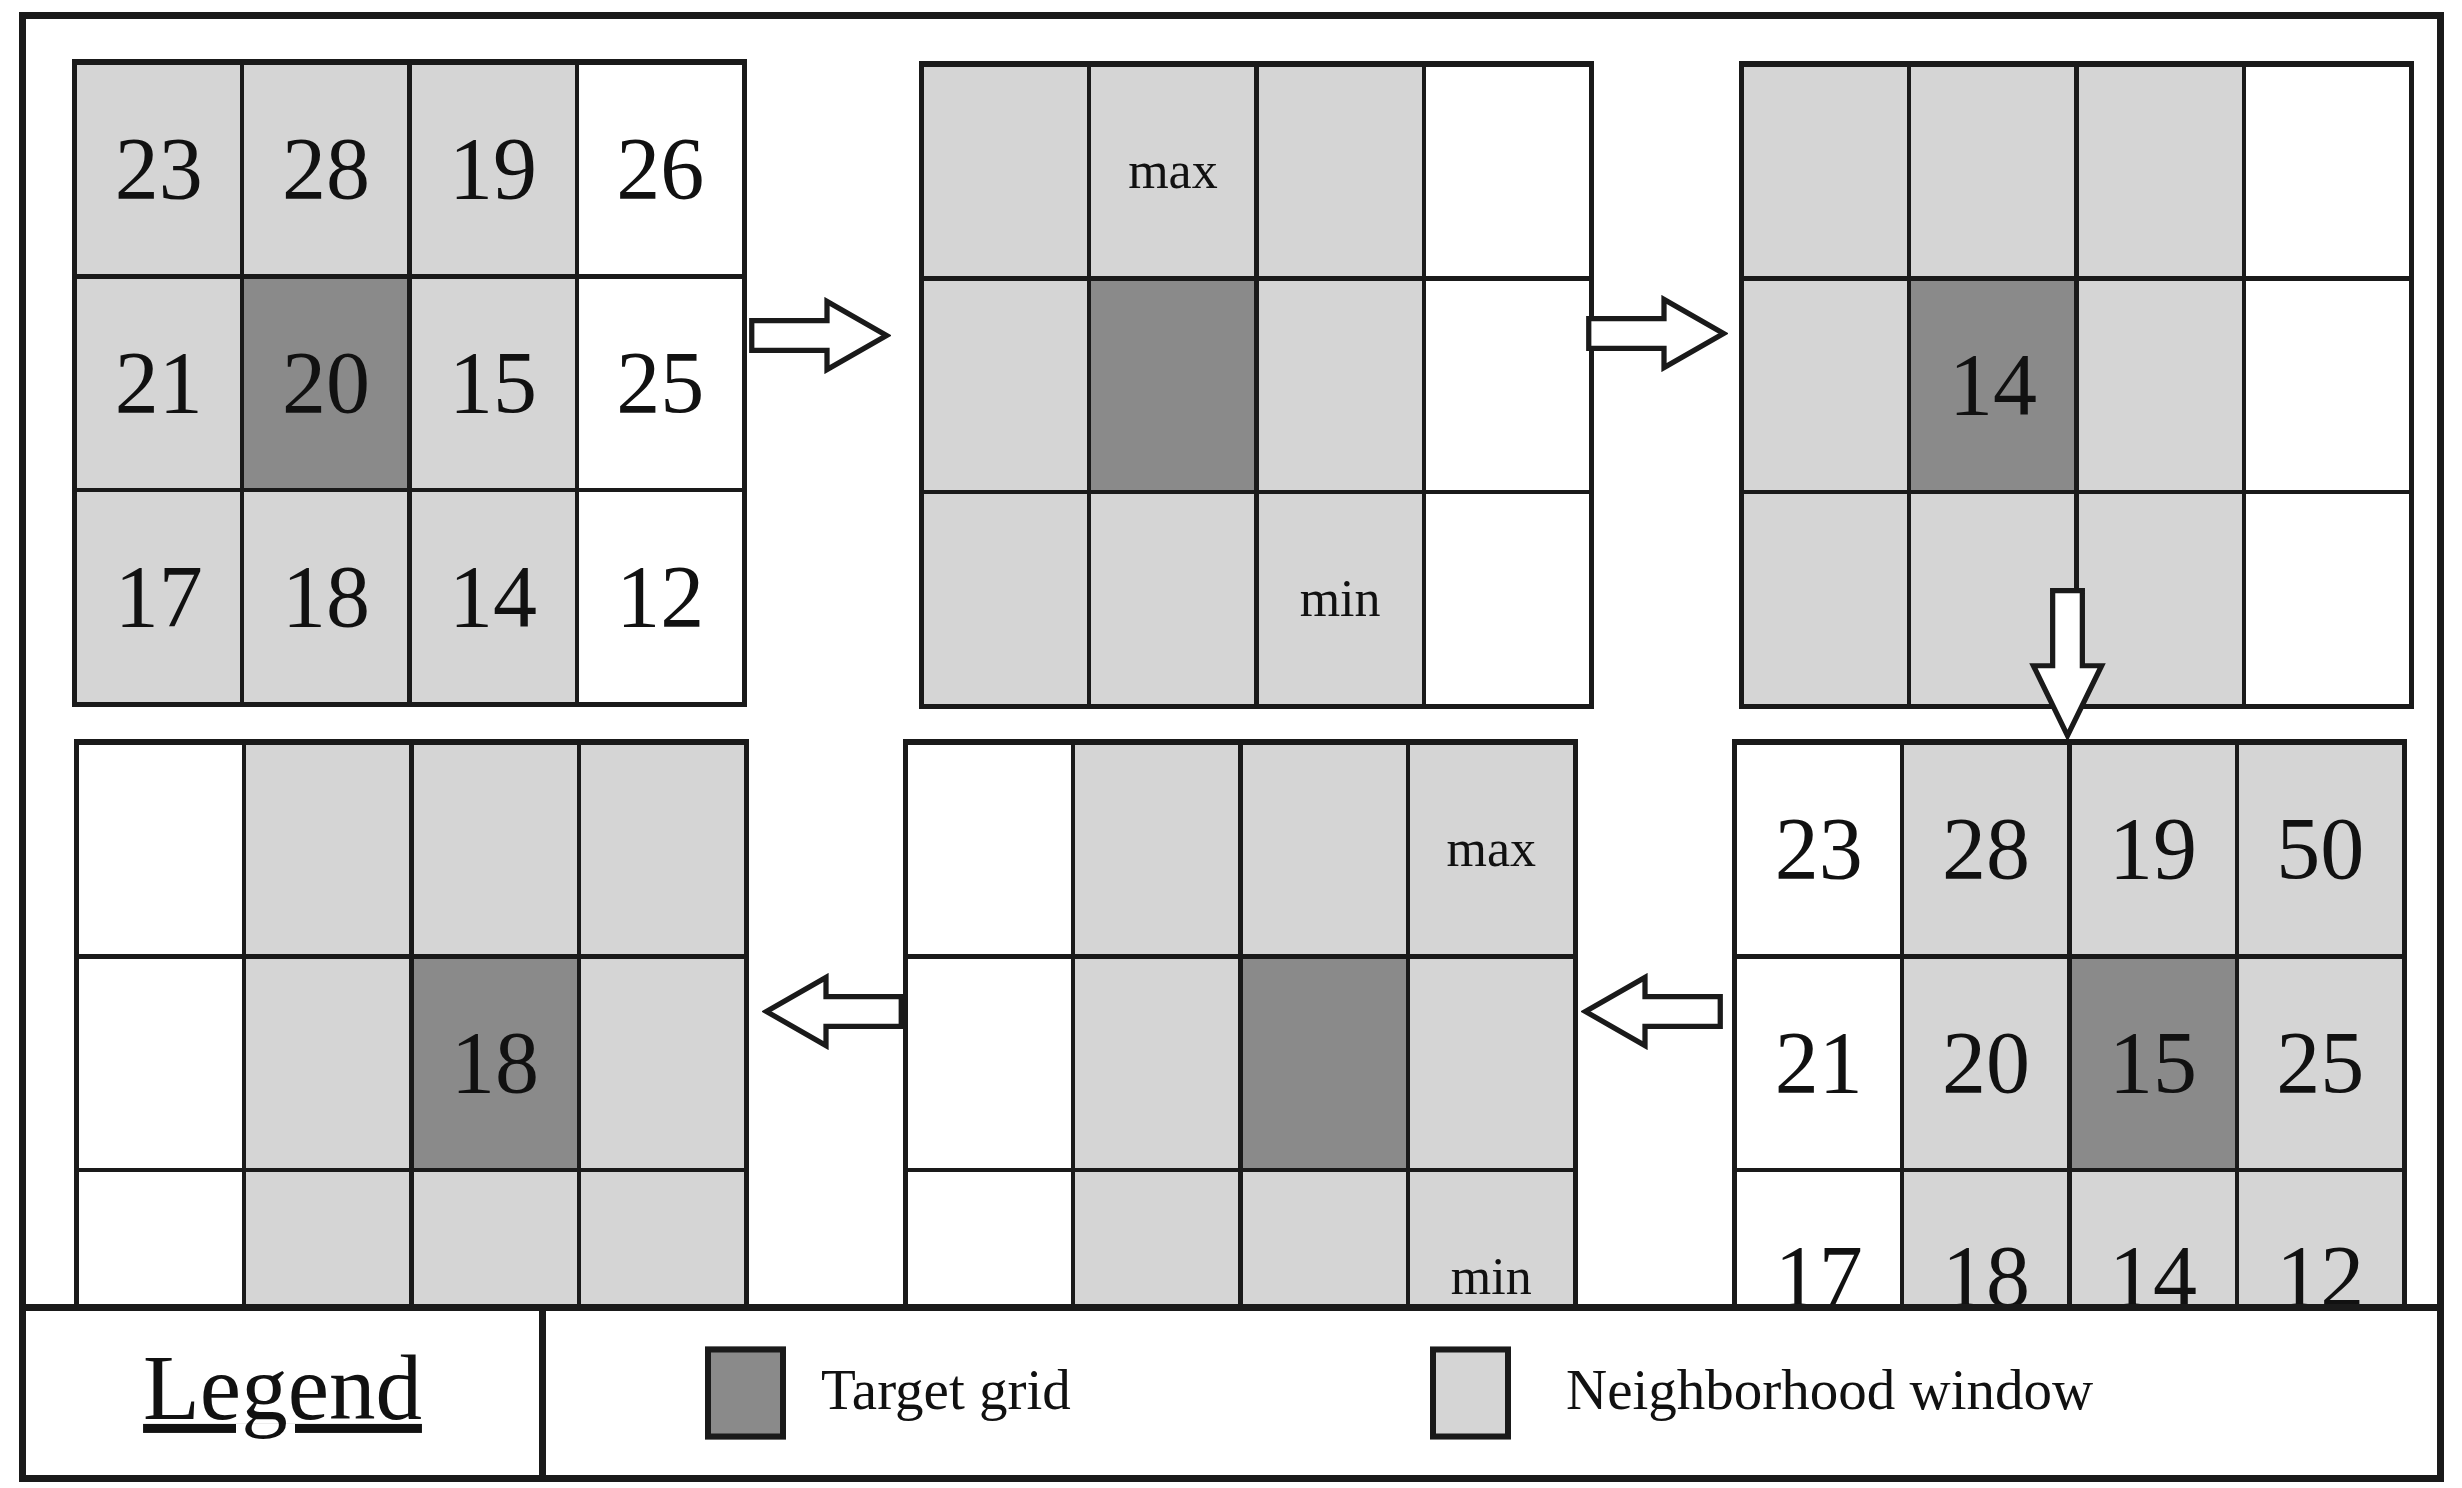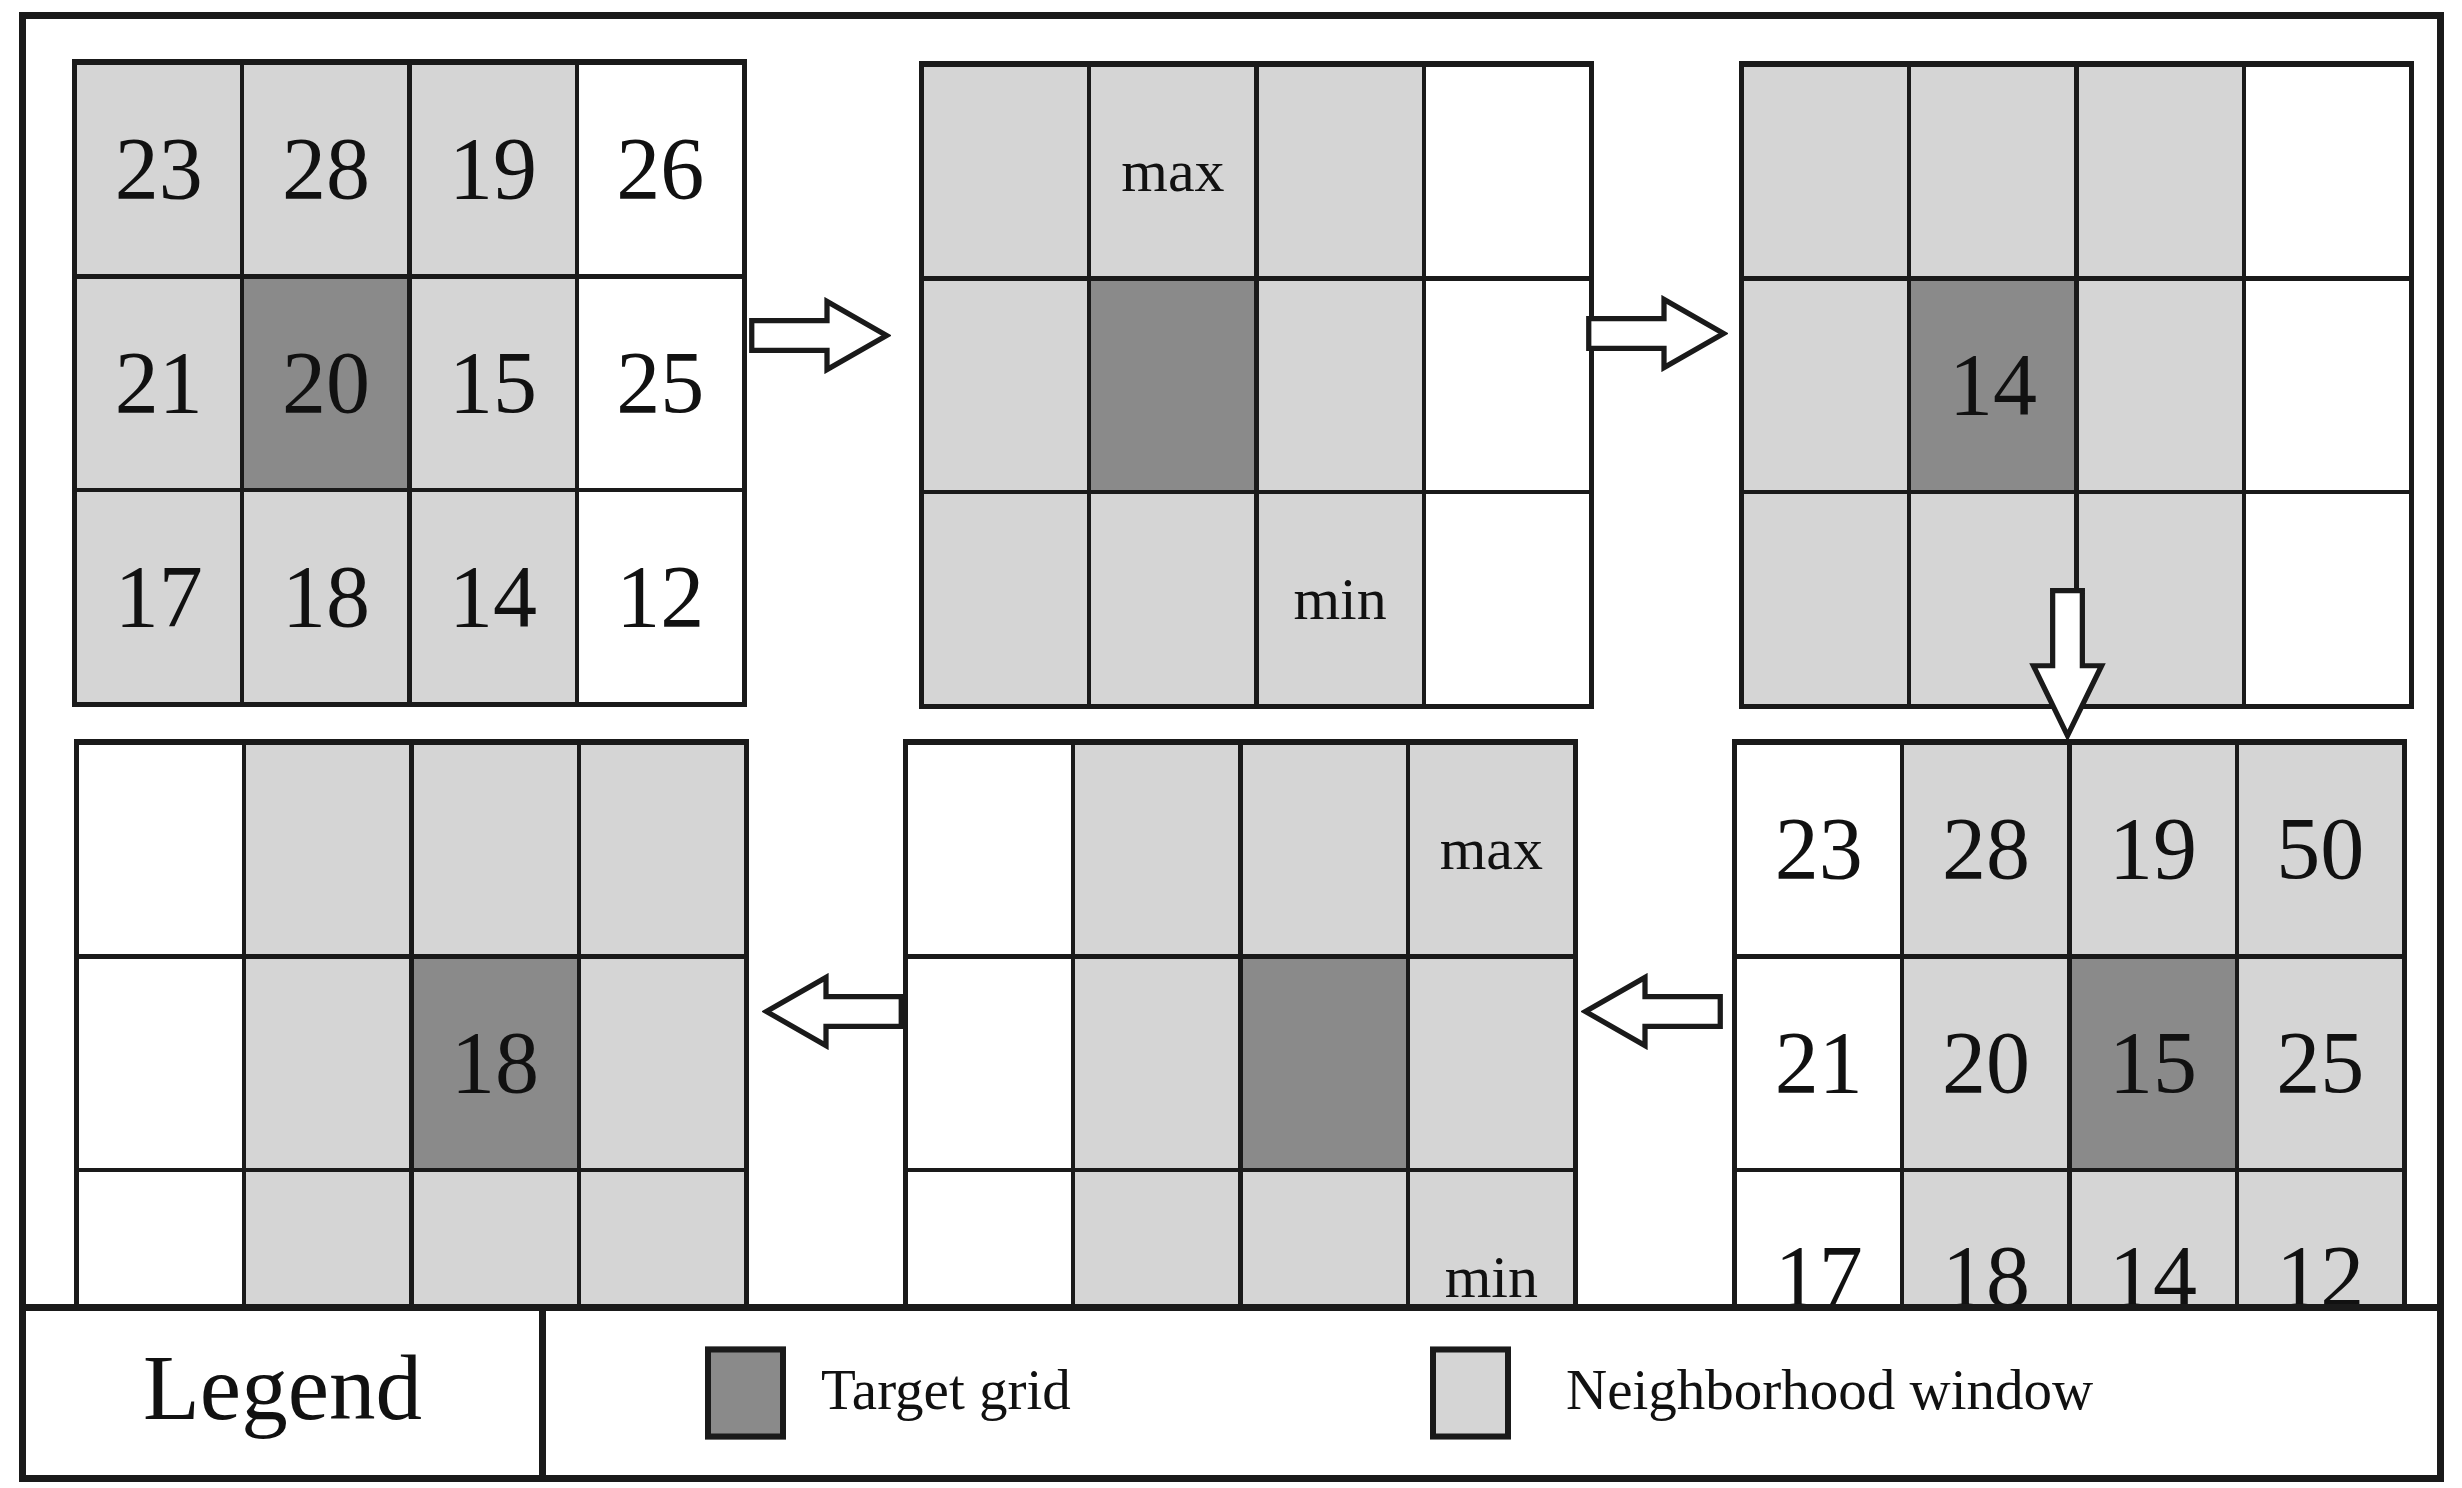--- a/index.html
+++ b/index.html
@@ -23,36 +23,36 @@
   .grid-4{left:48px;top:720px;}
   .grid-5{left:877px;top:720px;}
   .grid-6{left:1706px;top:720px;}
   .cell{
     display:flex;align-items:center;justify-content:center;
     font-size:88px;line-height:1;color:#111111;
   }
   .cell.t{background:#8a8a8a;}
   .cell.n{background:#d5d5d5;}
   .cell.e{background:#ffffff;}
-  .cell.word{font-size:60px;}
+  .cell.word{font-size:52px;}
   .arrow{position:absolute;}
   #arrow-1{left:723px;top:278px;}
   #arrow-2{left:1560px;top:276px;}
   #arrow-3{left:2003px;top:569px;}
   #arrow-4{left:1555px;top:954px;}
   #arrow-5{left:736px;top:954px;}
   
   .legend{
     position:absolute;left:0;right:0;bottom:0;height:164px;
     border-top:7px solid #1a1a1a;background:#ffffff;
   }
   .legend-divider{position:absolute;left:513px;top:0;bottom:0;width:7px;background:#1a1a1a;}
   .legend-title{
     position:absolute;left:0;width:513px;top:50%;transform:translateY(-56%);
-    text-align:center;font-size:93px;line-height:1;
+    text-align:center;font-size:93px;line-height:1;text-decoration:underline;
   }
   .swatch{
     position:absolute;top:50%;transform:translateY(-50%);
     width:81px;height:93px;box-sizing:border-box;border:6.1px solid #1a1a1a;
   }
   .swatch-target{left:679px;background:#8a8a8a;}
   .swatch-neighborhood{left:1404px;background:#d5d5d5;}
   .legend-label{
     position:absolute;top:50%;transform:translateY(-56%);
     font-size:57px;line-height:1;white-space:nowrap;

